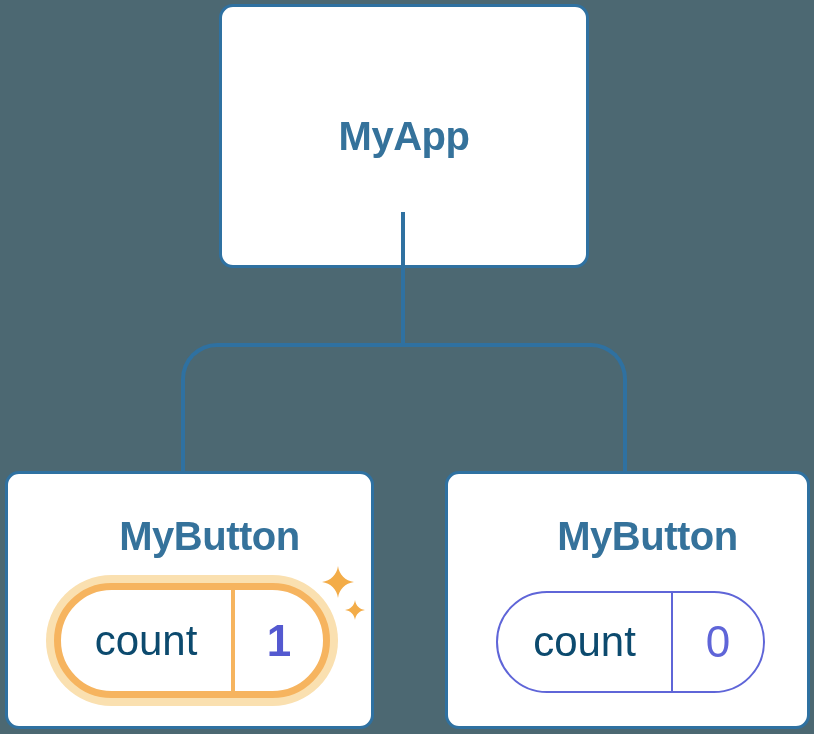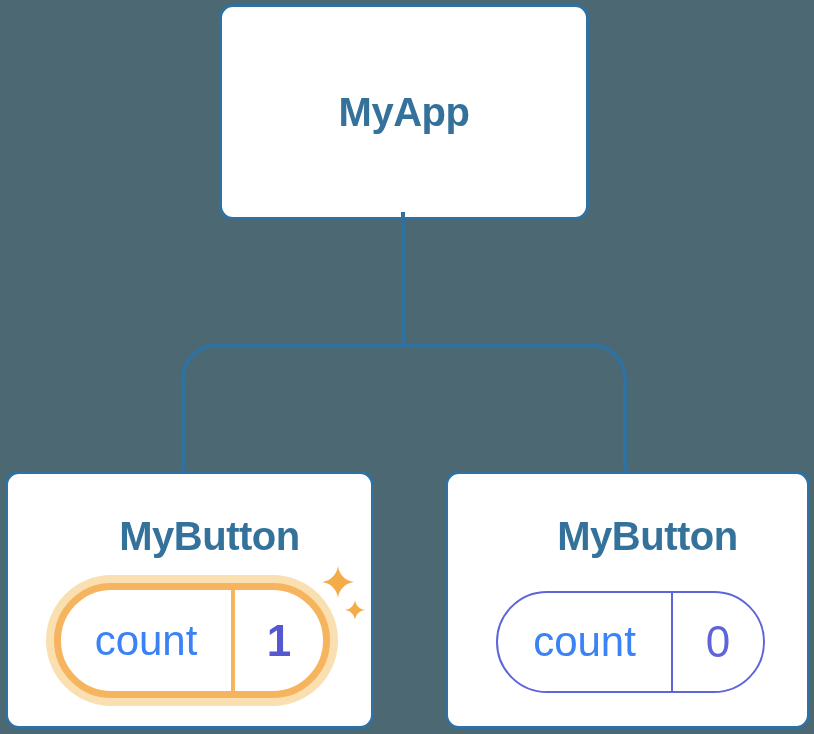--- a/index.html
+++ b/index.html
@@ -15,21 +15,21 @@
   
   .node {
     position: absolute;
     background: #FFFFFF;
     border: 3px solid #2F71A1;
     border-radius: 14px;
     box-sizing: border-box;
   }
   .node-root {
     left: 219px; top: 4px;
-    width: 370px; height: 216px;
+    width: 370px; height: 264px;
     display: flex; align-items: center; justify-content: center;
   }
   .node-left  { left: 5px;   top: 471px; width: 369px; height: 258px; }
   .node-right { left: 445px; top: 471px; width: 365px; height: 258px; }
 
   .node-title {
     color: #35729B;
     font-size: 40px;
     font-weight: 700;
     letter-spacing: -0.5px;
@@ -93,21 +93,21 @@
     align-items: center;
     justify-content: center;
   }
   .seg-key { flex: 0 0 170px; }
   .pill-indigo .seg-key { flex: 0 0 173px; }
   .seg-val { flex: 1; }
   .divider-orange { width: 4px; background: #F6B45F; }
   .divider-indigo { width: 2px; background: #5F65D8; }
 
   .state-key {
-    color: #3b82f6;
+    color: #0c4a6e;
     font-size: 42px;
     font-weight: 400;
   }
   .state-val {
     color: #5F65D8;
     font-size: 44px;
     font-weight: 400;
   }
   .state-val.bold {
     color: #5459D0;

